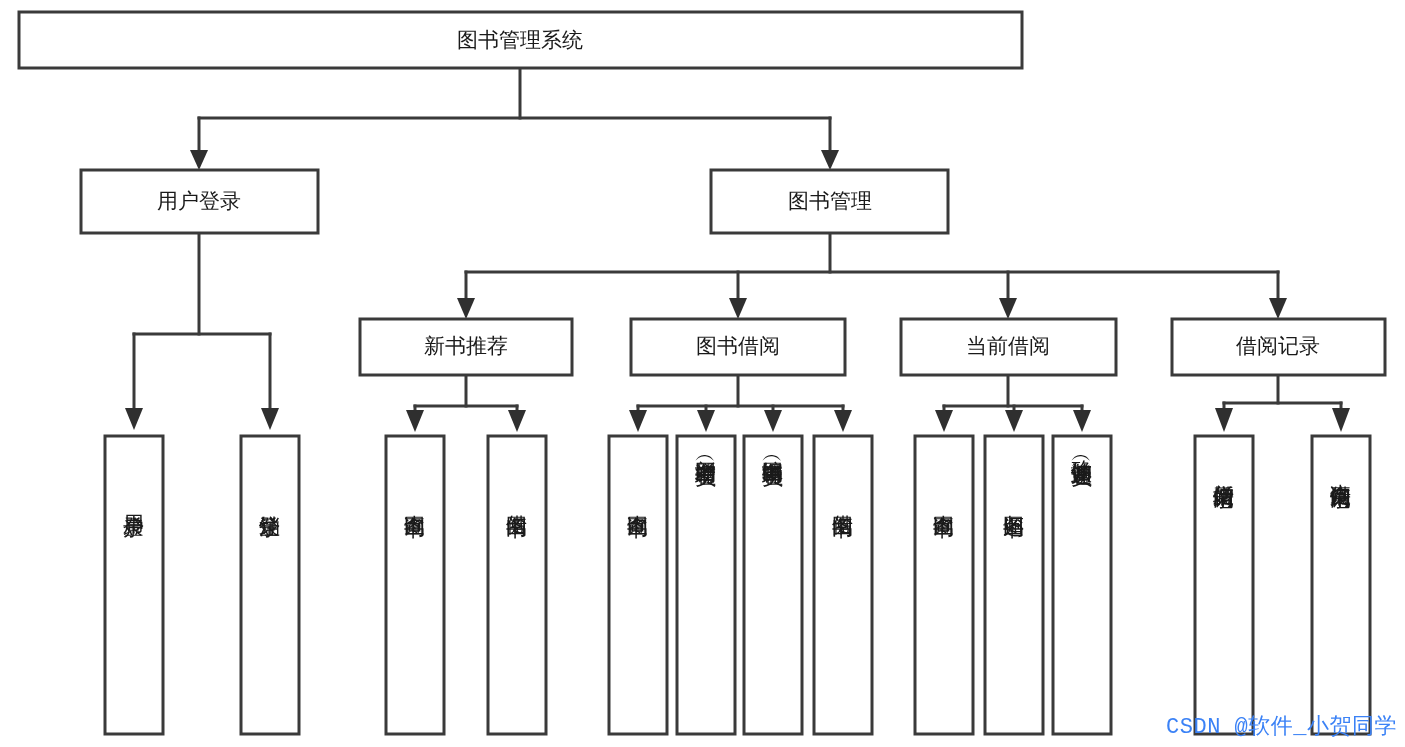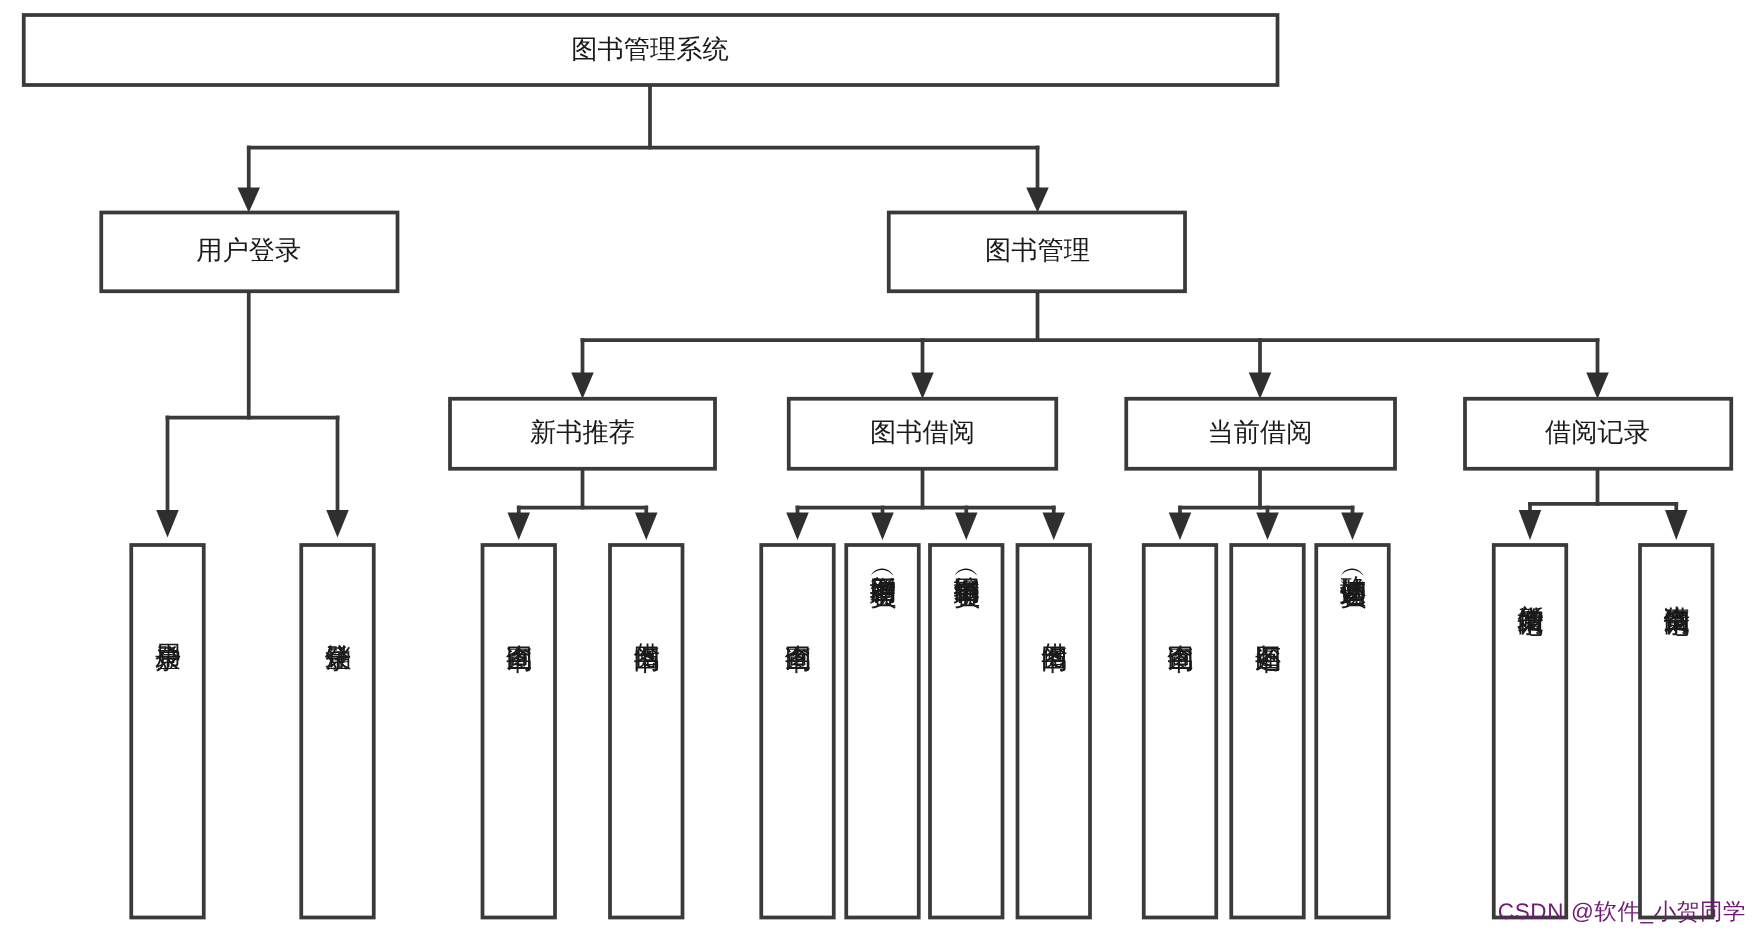--- a/index.html
+++ b/index.html
@@ -55,23 +55,23 @@
     fill: #1a1a1a;
     writing-mode: vertical-rl;
     text-orientation: upright;
     text-anchor: middle;
     letter-spacing: 1px;
   }
   .watermark {
     position: absolute;
     right: 8px;
     bottom: 6px;
-    font-family: Liberation Sans, sans-serif;
-    font-size: 18px;
-    color: #701a75;
+    font-family: Liberation Mono, monospace;
+    font-size: 22px;
+    color: #3b82f6;
     letter-spacing: 0.5px;
     white-space: nowrap;
     pointer-events: none;
   }
 </style>
 </head>
 <body>
 
 <div id="diagram-root">
 

